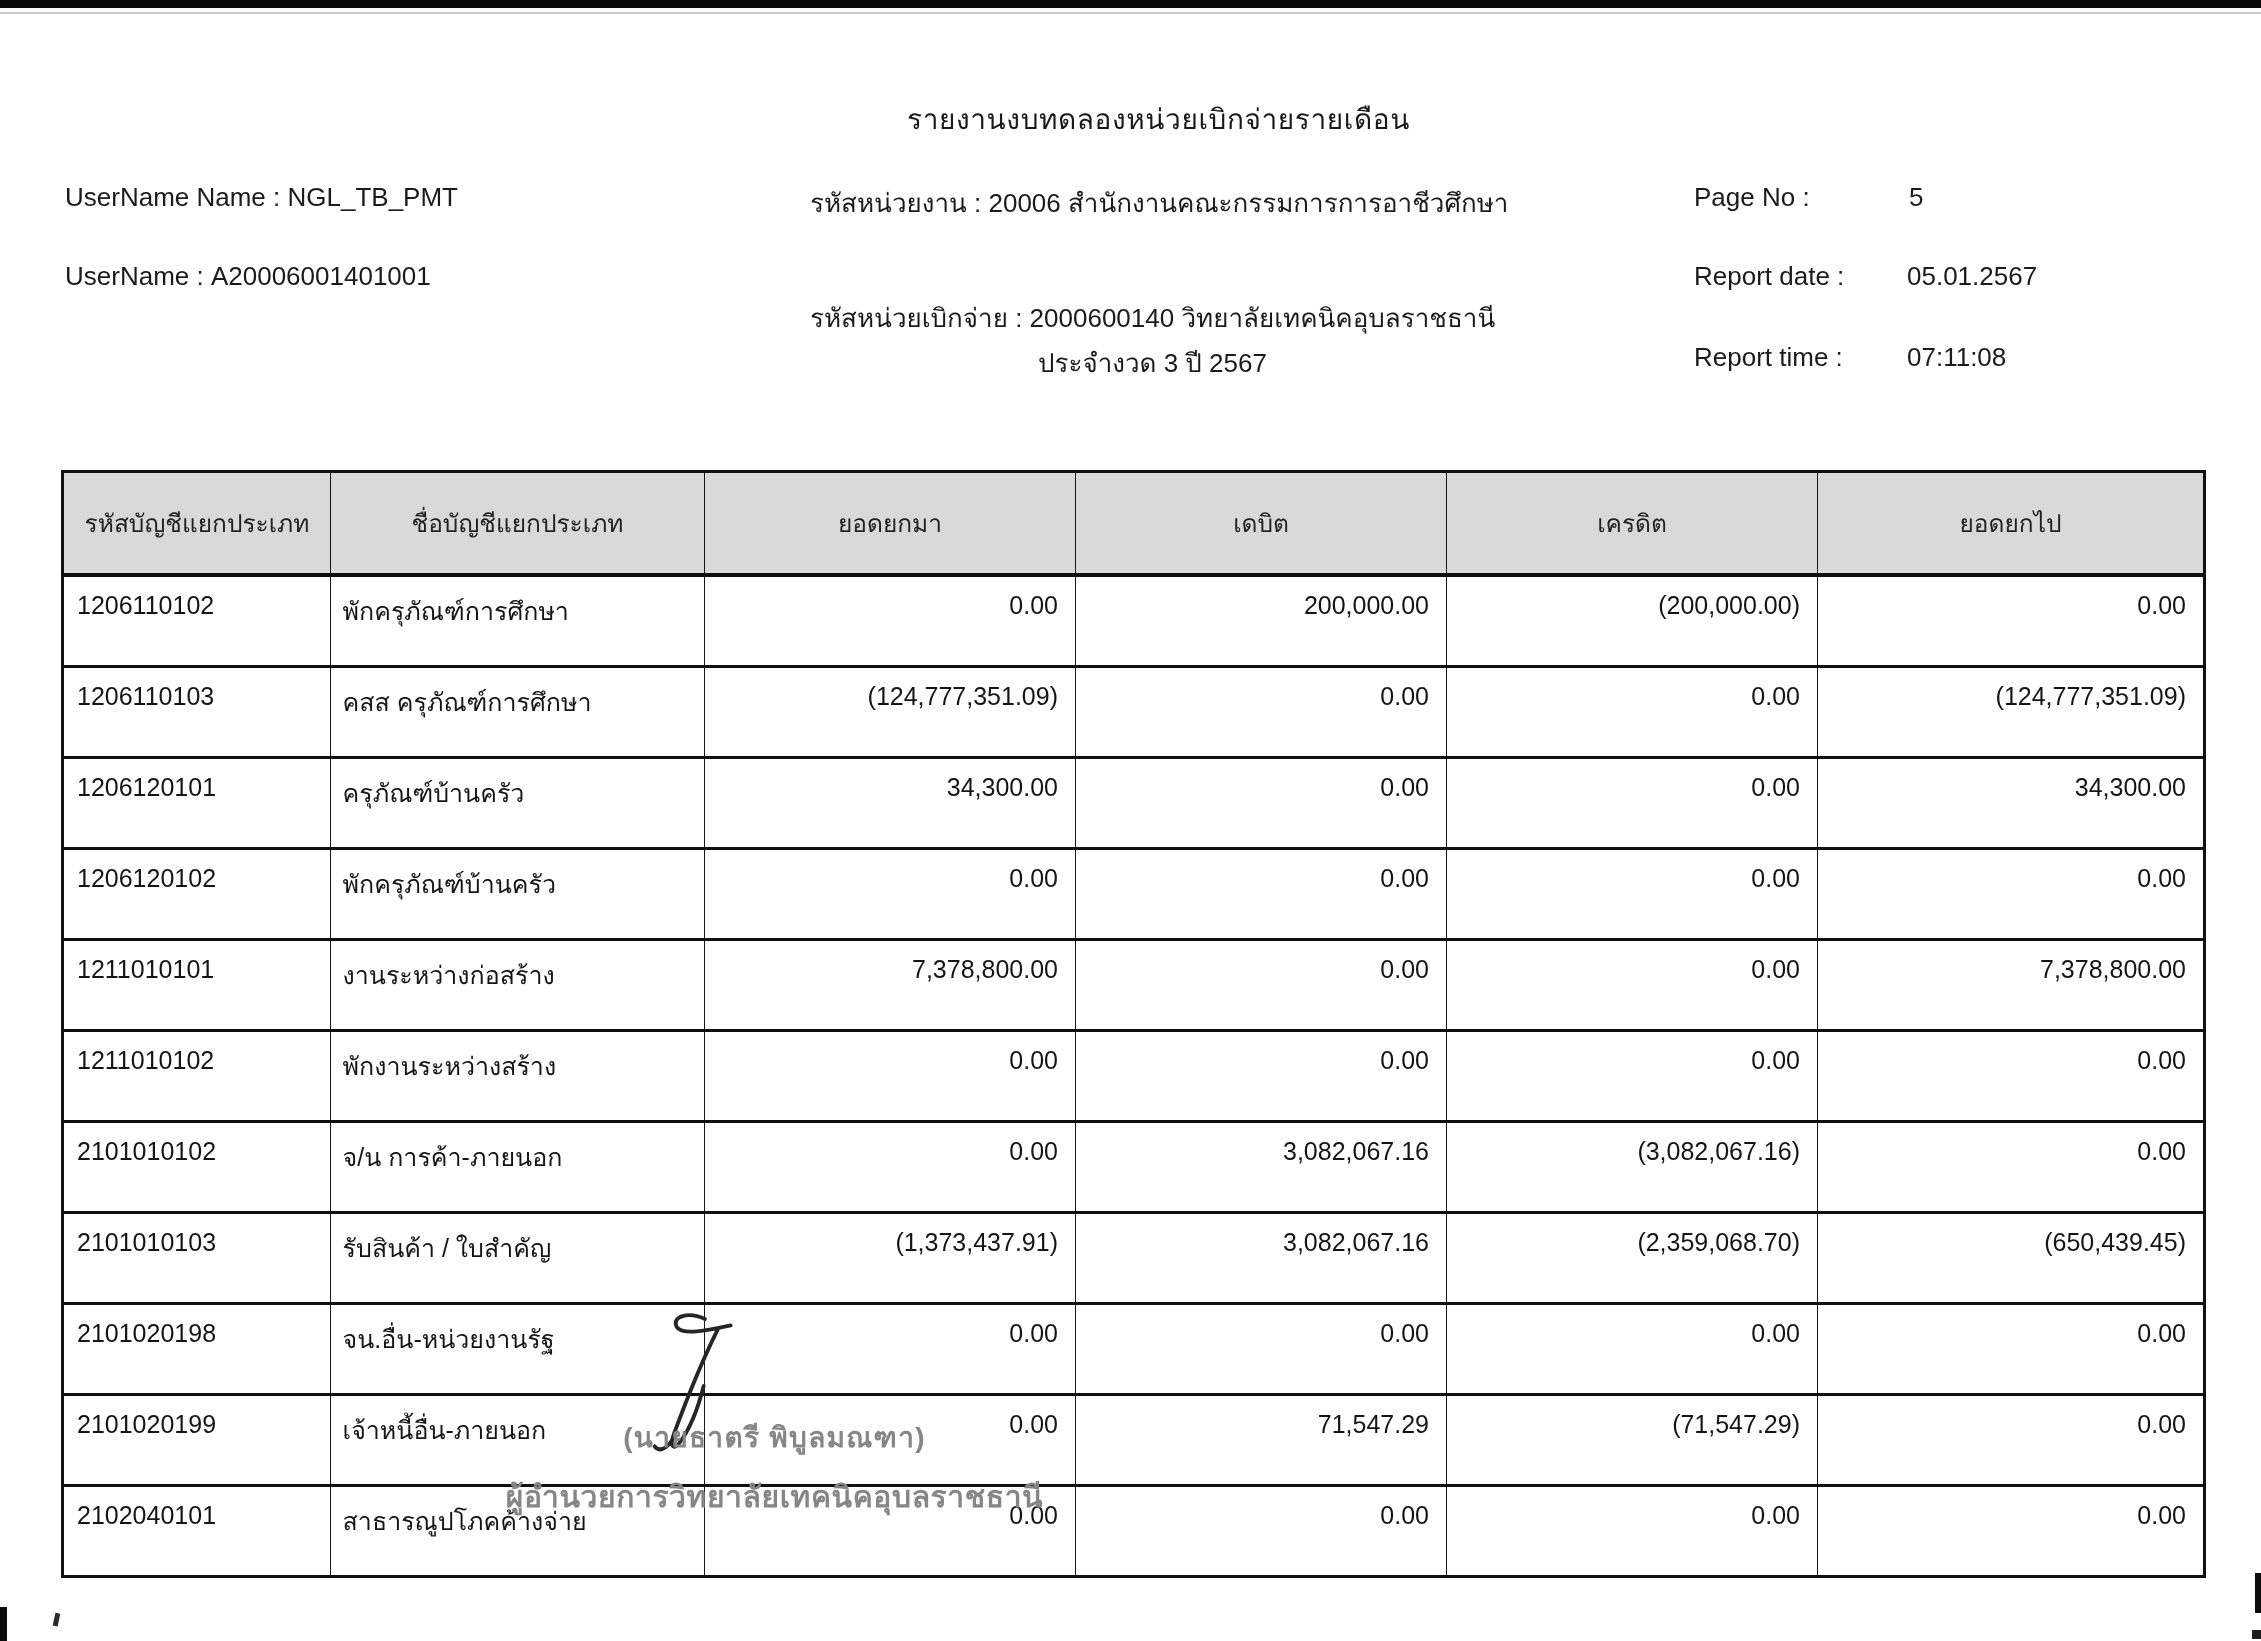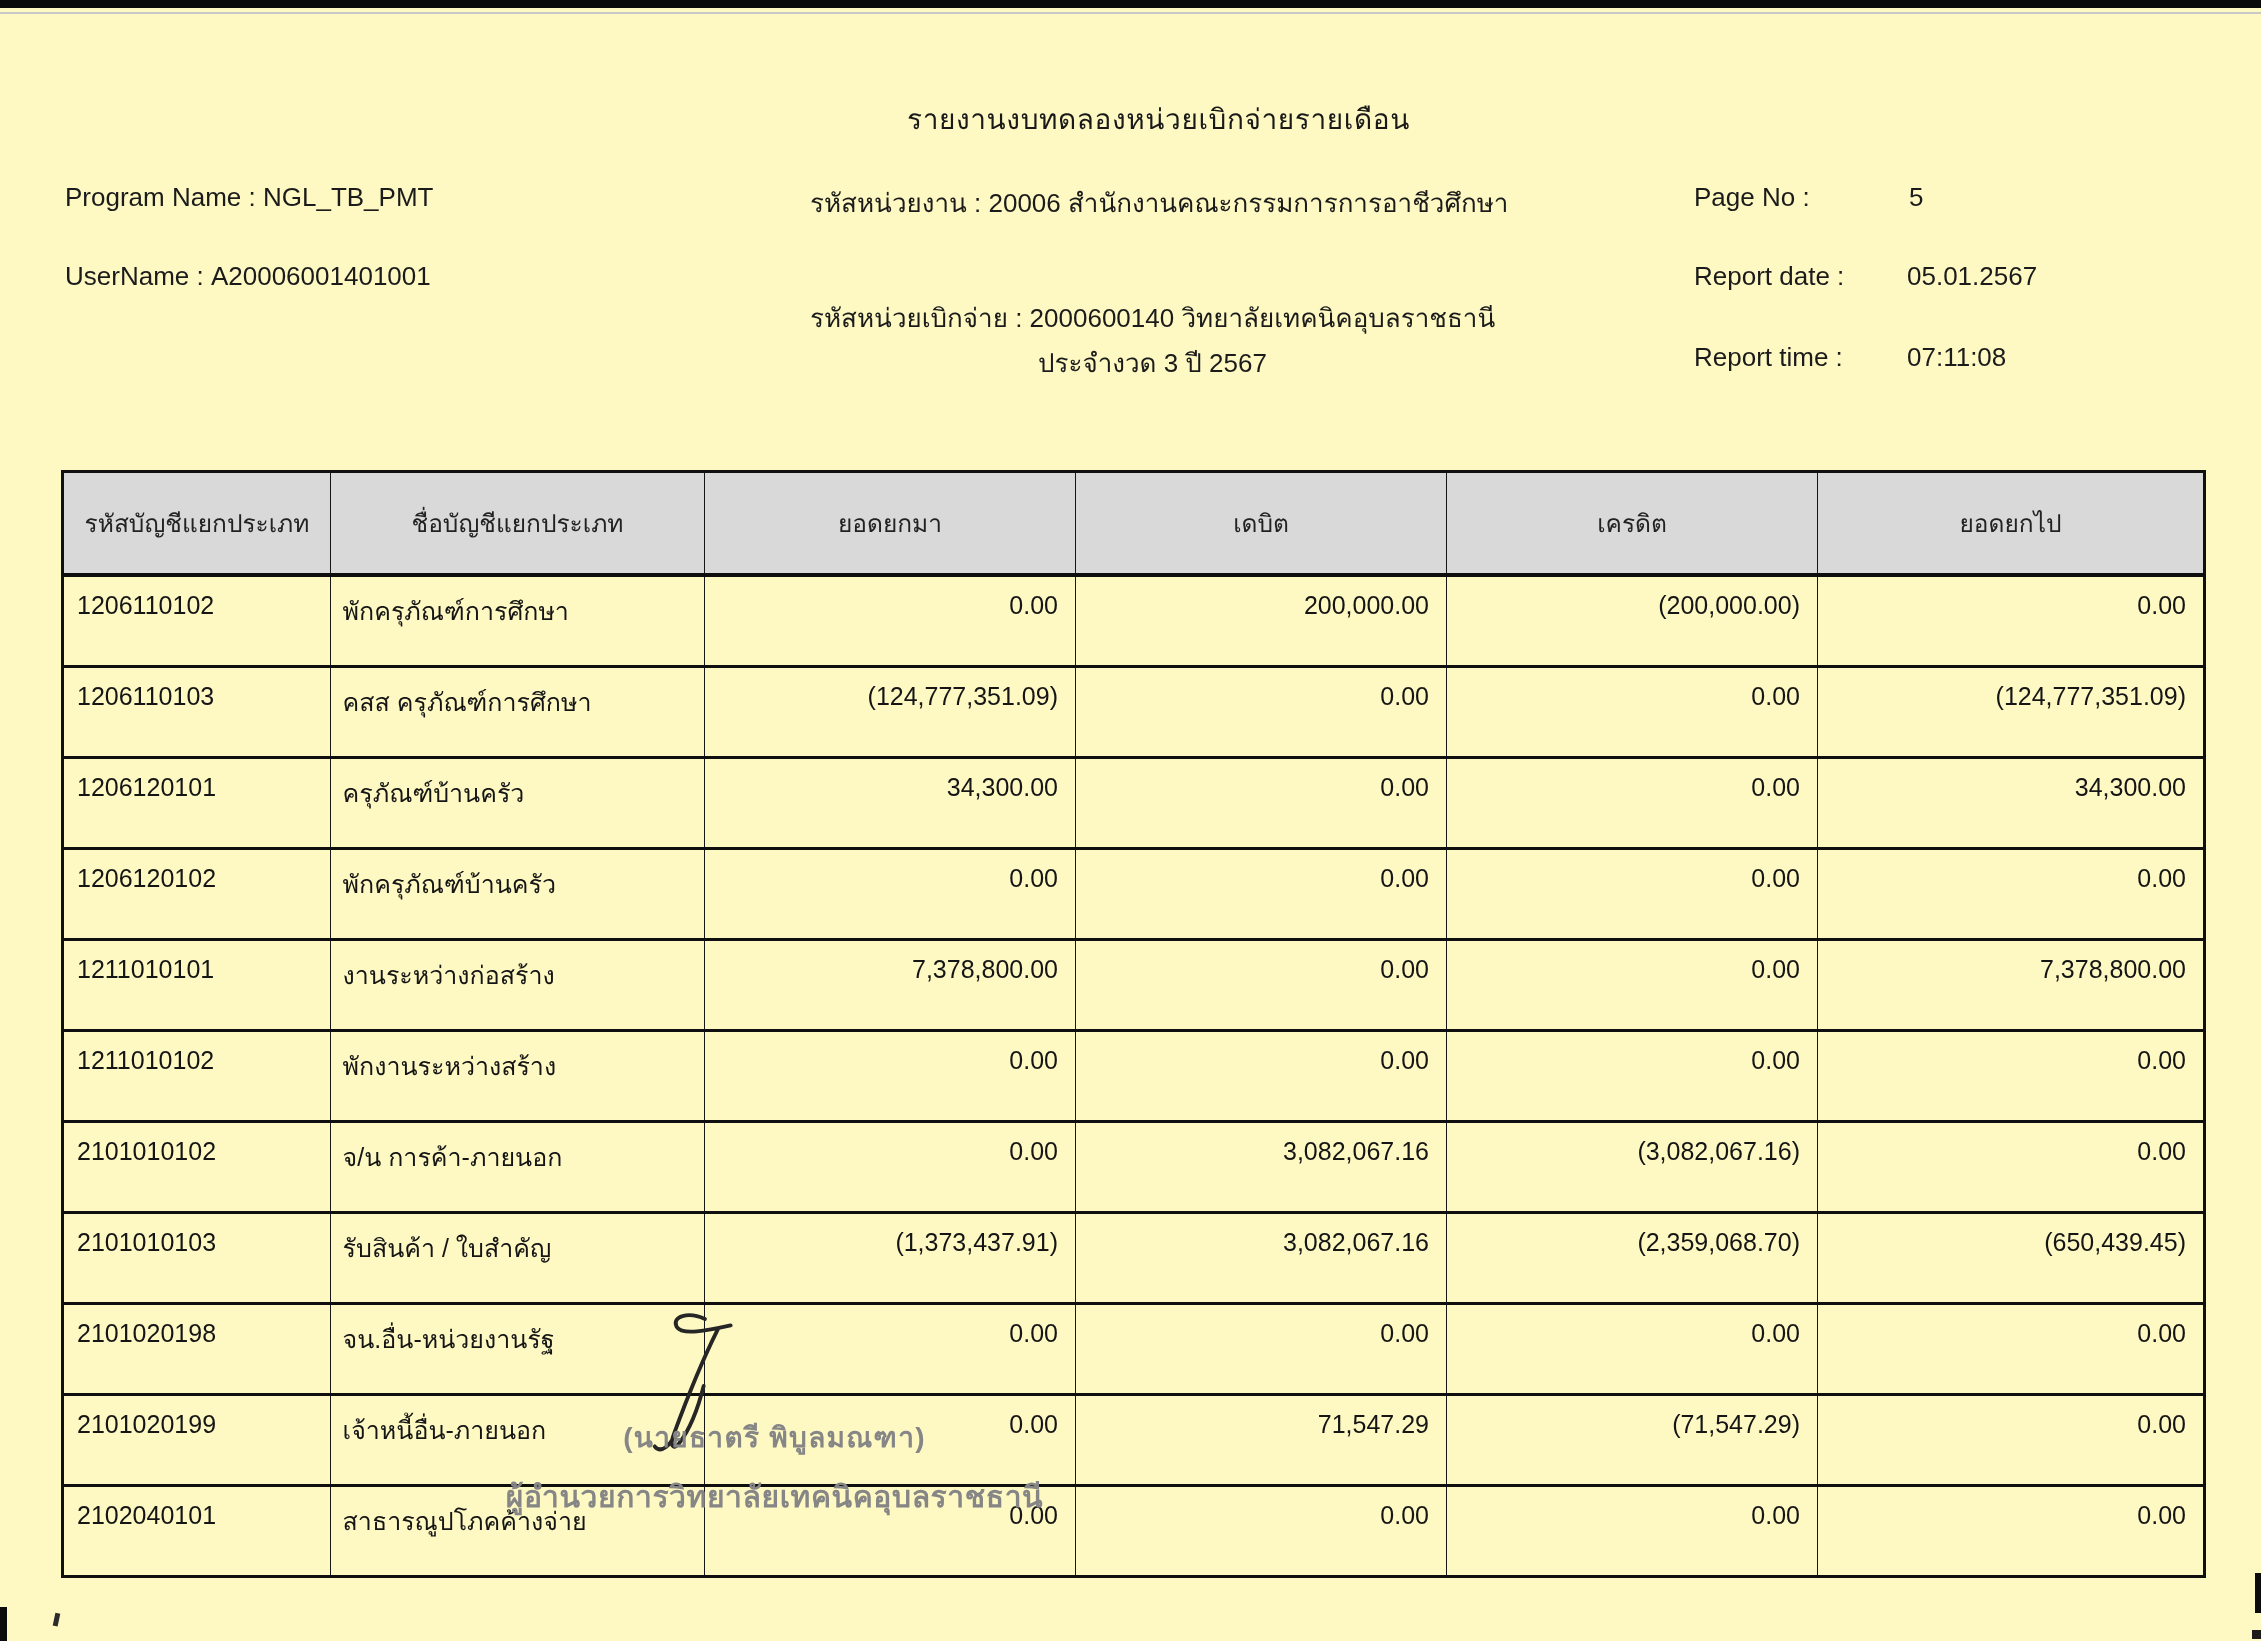--- a/index.html
+++ b/index.html
@@ -1,19 +1,19 @@
 <!DOCTYPE html>
 <html style="font-size:10.3px"><head>
 <meta charset="utf-8">
 <style>
   html,body{margin:0;padding:0;background:#e8e8e8;}
   .page{
     position:relative;
     width:2261px;height:1642px;
-    background:#fef9c3;
+    background:#ffffff;
     overflow:hidden;
     font-family:"Liberation Sans",sans-serif;
     color:#141414;
   }
   
   .scanbar-top{position:absolute;left:0;top:0;width:2261px;height:8.4px;background:#0a0a0a;}
   .scanline-top{position:absolute;left:0;top:11.6px;width:2261px;height:2.6px;background:#c9c9c9;}
   .mark-bl{position:absolute;left:0;top:1607px;width:7px;height:35px;background:#0c0c0c;}
   .mark-bl2{position:absolute;left:54px;top:1613px;width:4.5px;height:13px;background:#2b2b2b;transform:rotate(12deg);}
   .mark-br{position:absolute;left:2255px;top:1573px;width:5.8px;height:40px;background:#0c0c0c;}
@@ -69,21 +69,21 @@
 </head>
 <body>
 
 <div class="page">
 
   <div class="scanbar-top"></div>
   <div class="scanline-top"></div>
 
   <div class="title">รายงานงบทดลองหน่วยเบิกจ่ายรายเดือน</div>
 
-  <div class="hline h-left1"><span class="lab">Program Name :</span>&nbsp;<span class="val">NGL_TB_PMT</span></div>
+  <div class="hline h-left1"><span class="lab">UserName Name :</span>&nbsp;<span class="val">NGL_TB_PMT</span></div>
   <div class="hline h-left2"><span class="lab">UserName :</span>&nbsp;<span class="val">A20006001401001</span></div>
 
   <div class="hline h-mid1">รหัสหน่วยงาน : 20006 สำนักงานคณะกรรมการการอาชีวศึกษา</div>
   <div class="hline h-mid2">รหัสหน่วยเบิกจ่าย : 2000600140 วิทยาลัยเทคนิคอุบลราชธานี</div>
   <div class="hline h-mid3">ประจำงวด 3 ปี 2567</div>
 
   <div class="hline h-r1l">Page No :</div>
   <div class="hline h-r1v">5</div>
   <div class="hline h-r2l">Report date :</div>
   <div class="hline h-r2v">05.01.2567</div>

